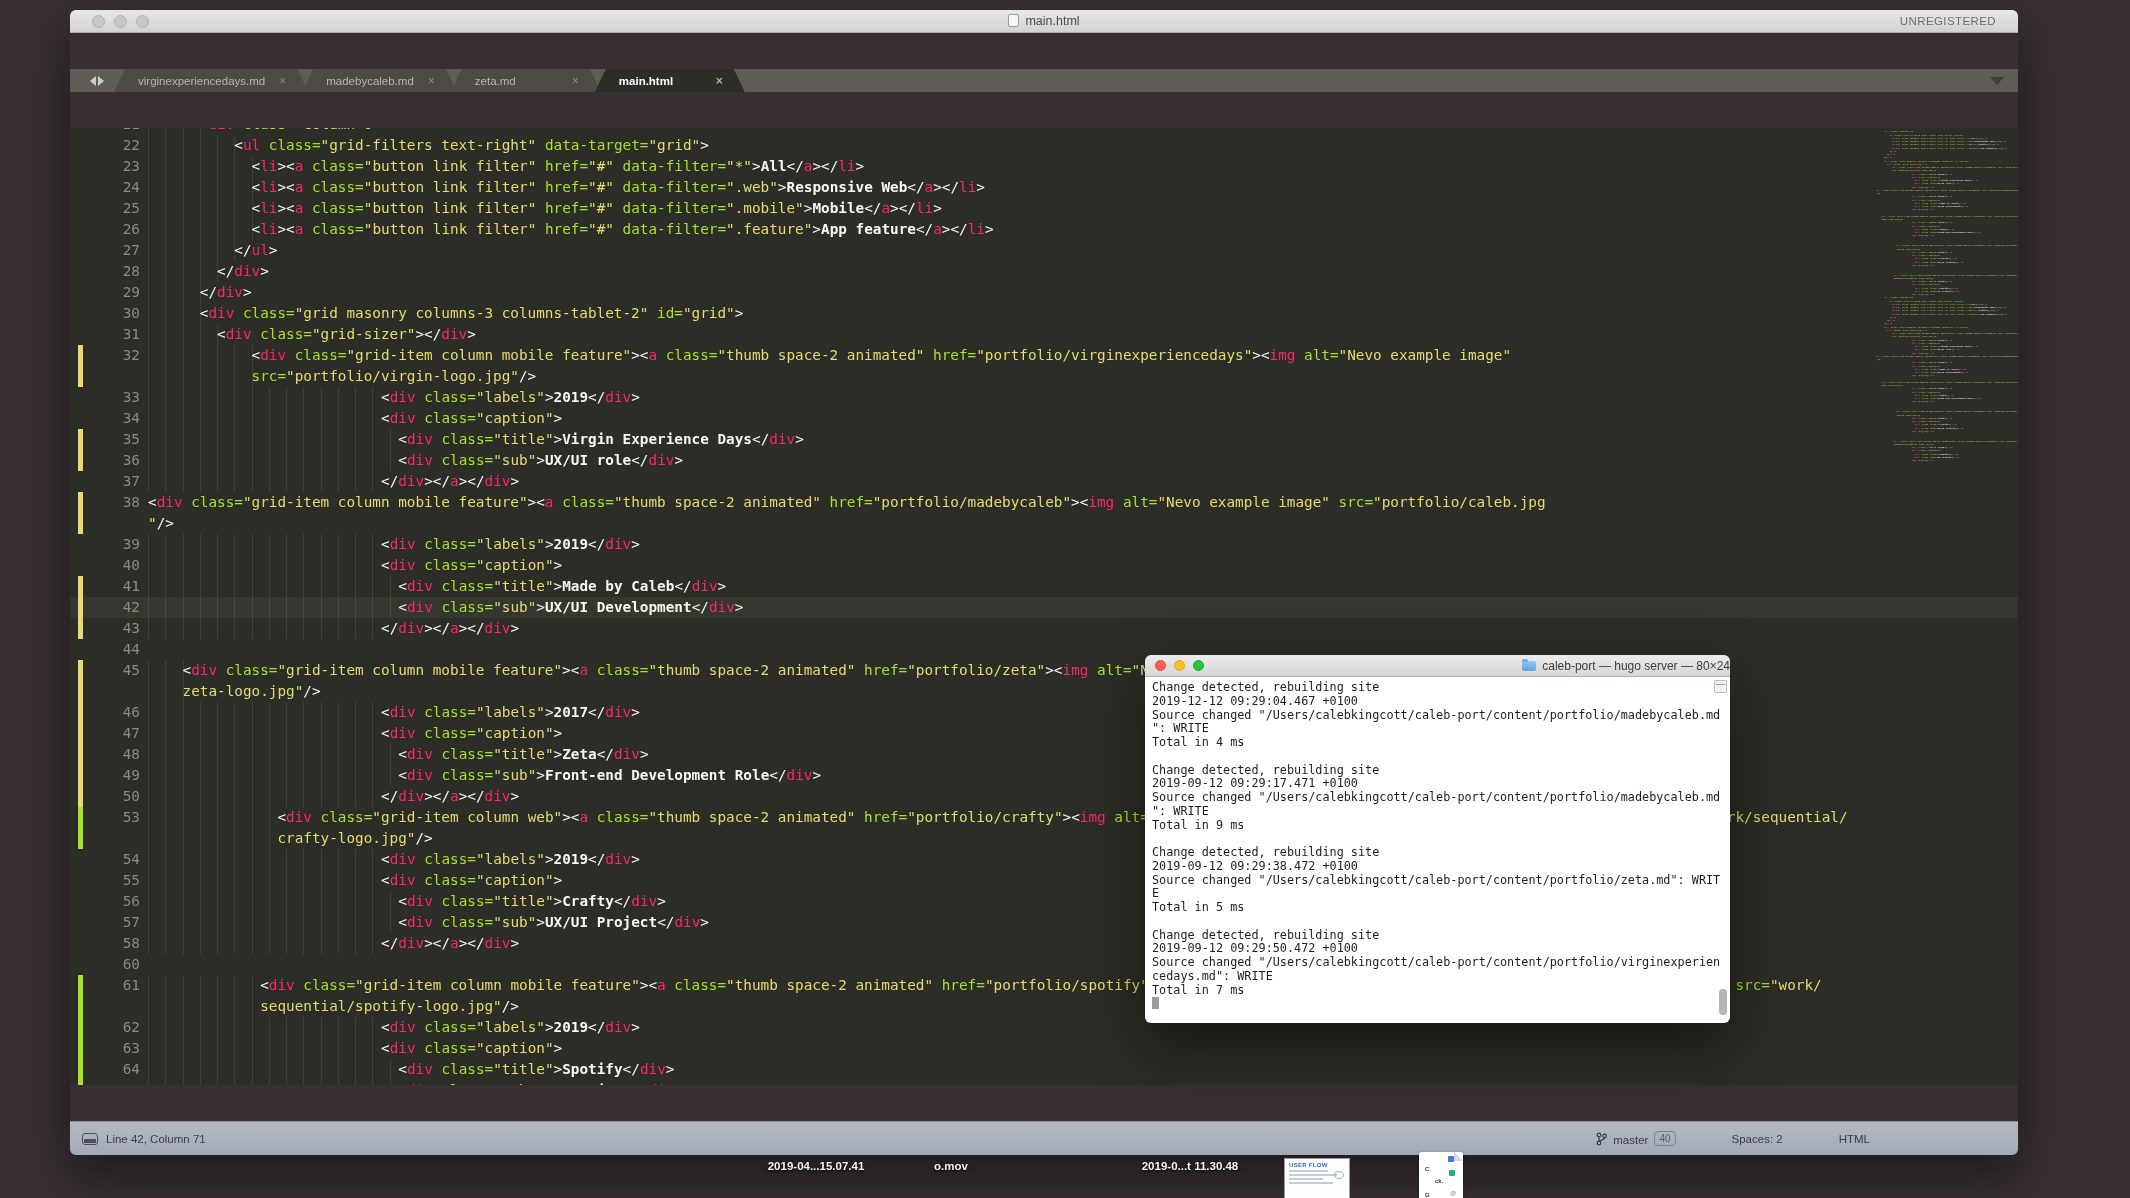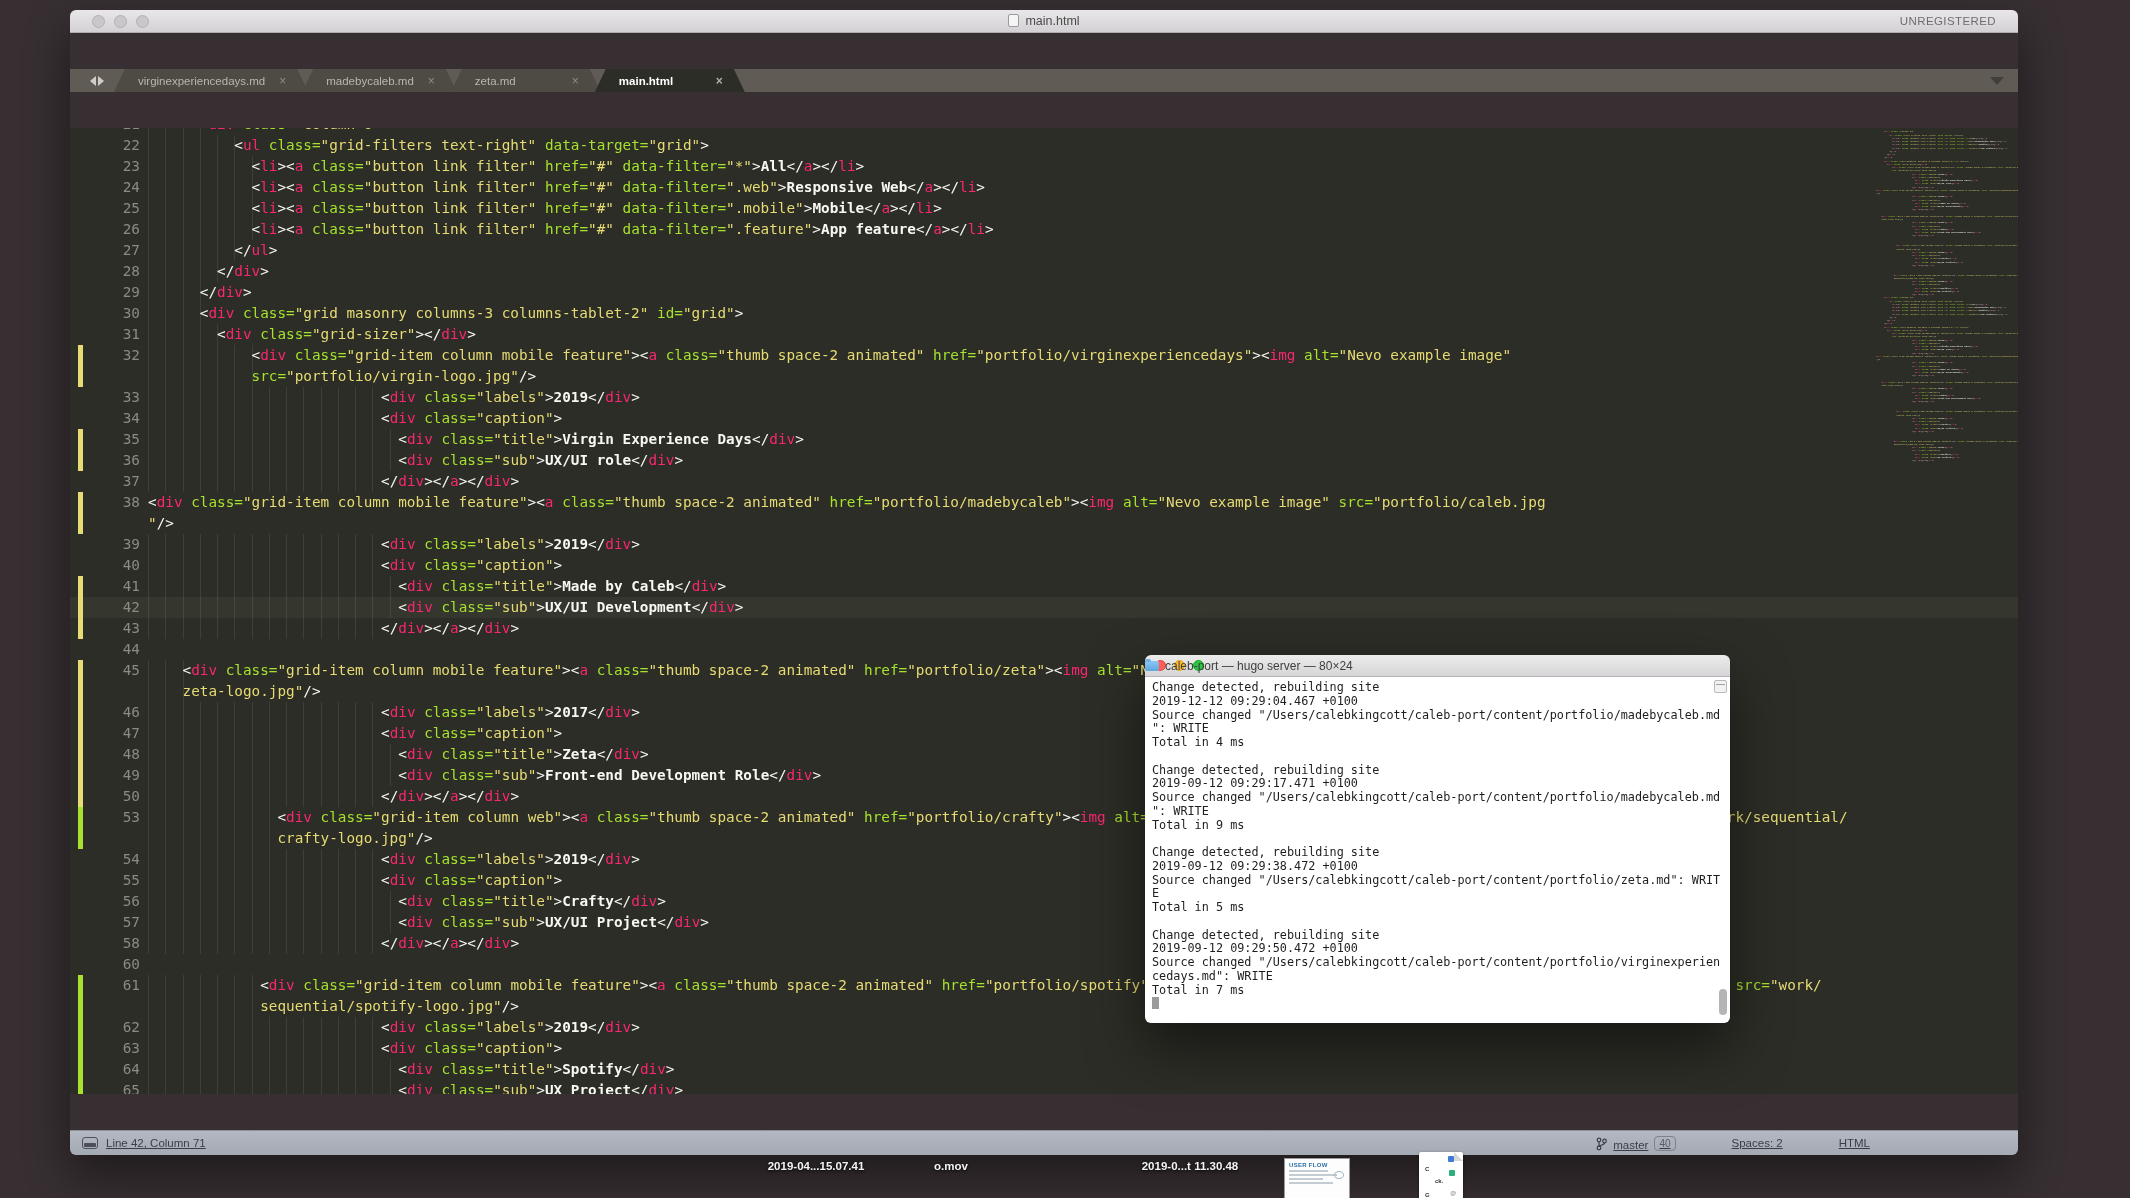--- a/index.html
+++ b/index.html
@@ -52,37 +52,37 @@
   .tk-t{color:#f92672;}
   .tk-a{color:#a6e22e;}
   .tk-s{color:#e6db74;}
   .tk-x{color:#f8f8f2;font-weight:bold;}
 
   .minimap{position:absolute;top:2px;right:0;width:143px;bottom:0;overflow:hidden;}
   .minimap-inner{transform:scale(.155);transform-origin:top left;width:1900px;
     font-family:"DejaVu Sans Mono",monospace;font-size:14.33px;line-height:21px;opacity:.85;}
   .minimap-inner .row{height:21px;}
 
-  .statusbar{height:25px;background:linear-gradient(#b3b8c1,#a4aab4);border-top:1px solid #8b909a;
-    display:flex;align-items:center;font-size:11.5px;color:#3b3e45;flex:none;position:relative;text-decoration:underline;}
+  .statusbar{height:34px;background:linear-gradient(#b3b8c1,#a4aab4);border-top:1px solid #8b909a;
+    display:flex;align-items:center;font-size:11.5px;color:#3b3e45;flex:none;position:relative;}
   .sb-left{display:flex;align-items:center;gap:8px;margin-left:12px;}
   .panel-icon{width:16px;height:12px;border:1.5px solid #4d5058;border-radius:3px;position:relative;}
   .panel-icon::after{content:"";position:absolute;left:1px;right:1px;bottom:1px;height:4px;background:#4d5058;border-radius:1px;}
   .sb-right{margin-left:auto;display:flex;align-items:center;gap:0;margin-right:120px;}
   .sb-item{padding:0 28px;display:flex;align-items:flex-end;gap:6px;}
   .badge{border:1px solid #7d828c;border-radius:4px;padding:0 4px;font-size:10px;line-height:13px;color:#555b66;}
 
   
   .terminal-window{position:absolute;left:1145px;top:655px;width:585px;height:368px;z-index:10;
     border-radius:6px;overflow:hidden;box-shadow:0 24px 55px rgba(0,0,0,.5);display:flex;flex-direction:column;}
   .term-titlebar{height:22px;background:linear-gradient(#ececec,#d7d5d7);border-bottom:1px solid #b5b3b5;
     position:relative;display:flex;align-items:center;flex:none;}
   .term-titlebar .traffic{margin-left:10px;gap:8px;}
   .term-titlebar .traffic i{width:11px;height:11px;}
-  .term-title{position:absolute;left:0;right:0;text-align:left;font-size:12px;color:#3f3f3f;}
+  .term-title{position:absolute;left:0;right:0;text-align:right;font-size:12px;color:#3f3f3f;}
   .folder-icon{display:inline-block;width:14px;height:10px;background:linear-gradient(#8ec8f5,#5ea5e0);
     border-radius:2px;vertical-align:-1px;margin-right:6px;position:relative;}
   .folder-icon::before{content:"";position:absolute;top:-2px;left:0;width:6px;height:3px;
     background:#6fb0e6;border-radius:2px 2px 0 0;}
   .term-body{flex:1;background:#ffffff;position:relative;padding:4px 14px 0 7px;
     font-family:"DejaVu Sans Mono",monospace;font-size:11.8px;line-height:13.75px;color:#1e1e1e;}
   .term-line{white-space:pre;height:13.75px;}
   .cursor-block{display:inline-block;width:7px;height:12px;background:#9b9b9b;vertical-align:-2px;}
   .term-widget{position:absolute;top:3px;right:3px;width:13px;height:13px;background:#f2f2f2;
     border:1px solid #b9b9b9;border-radius:2px;}

